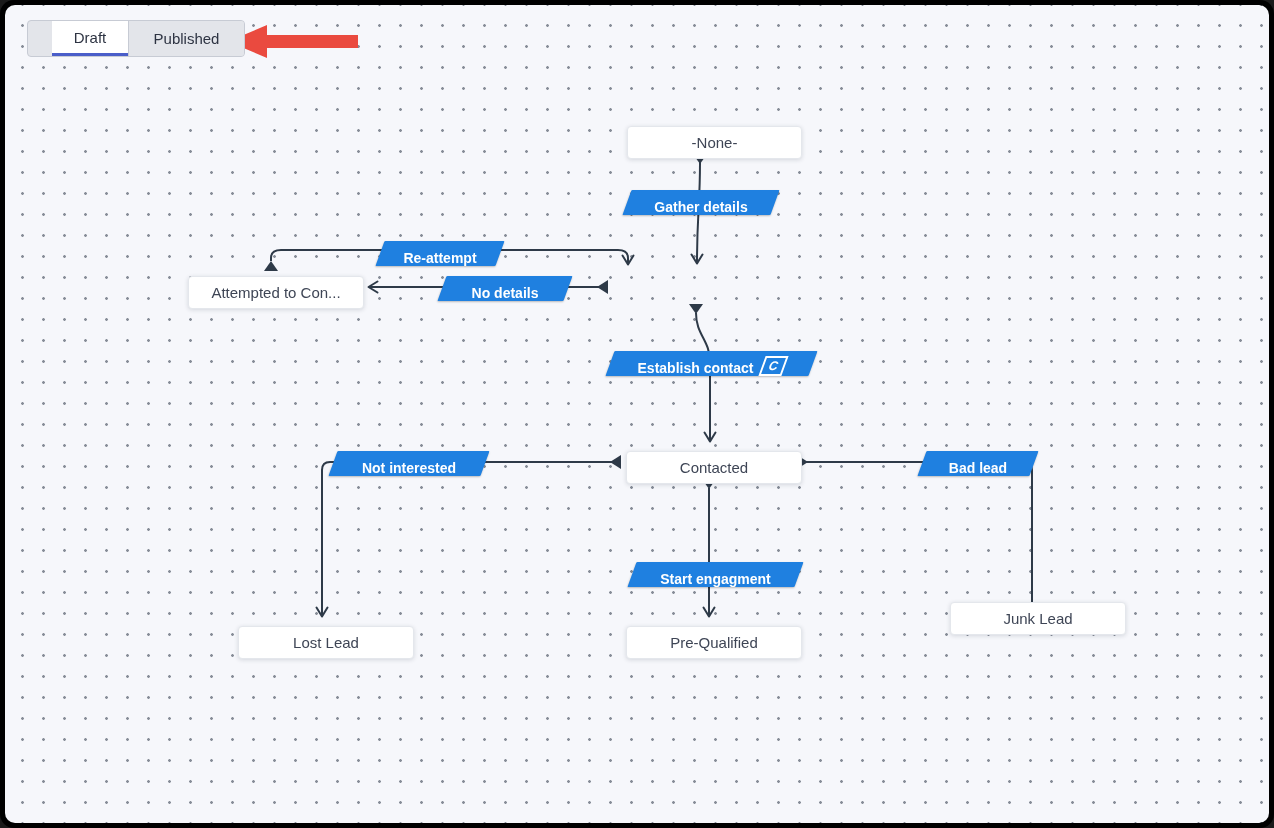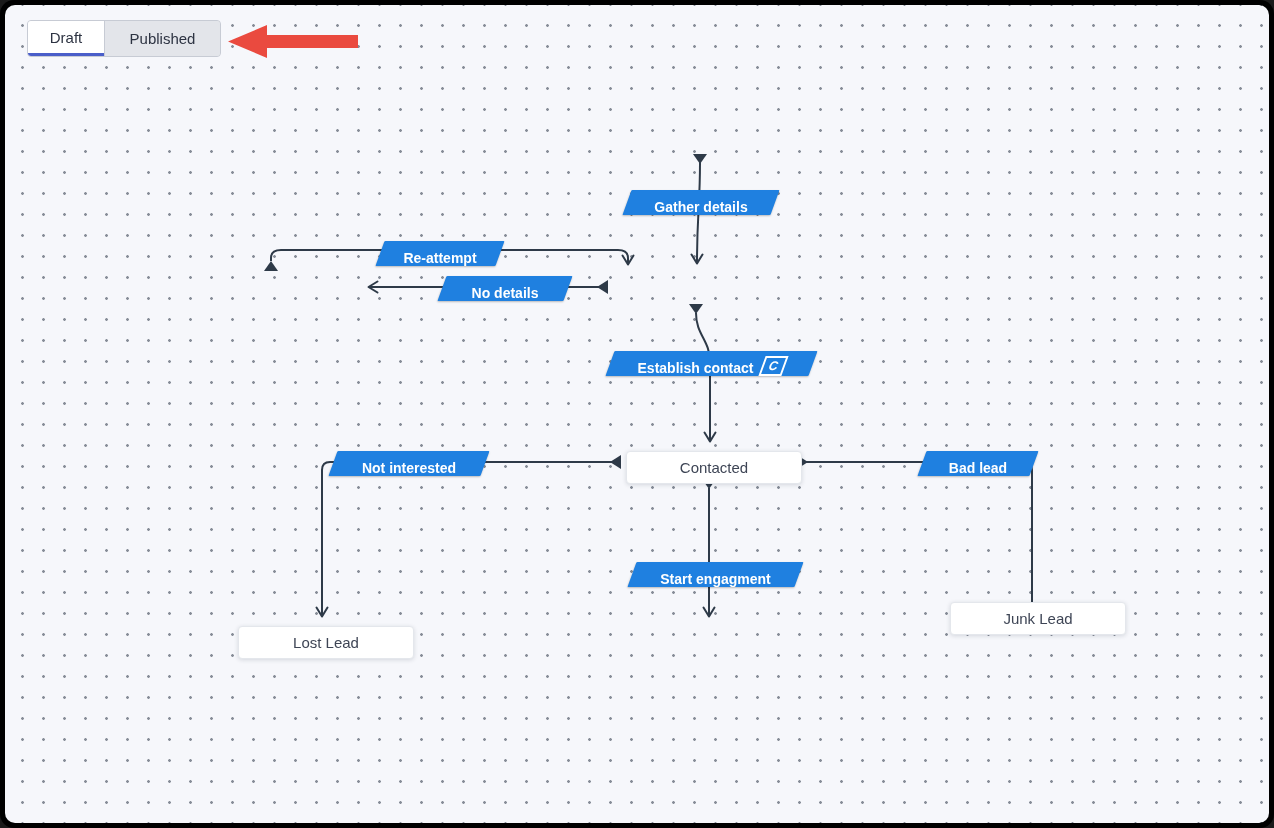--- a/index.html
+++ b/index.html
@@ -4,21 +4,21 @@
 <style>
   html,body{margin:0;padding:0;background:#1a1a1a;font-family:"Liberation Sans",sans-serif;}
   .frame{position:relative;width:1274px;height:828px;background:#000;border-radius:14px;overflow:hidden;}
   .canvas{position:absolute;left:5px;top:5px;width:1264px;height:818px;border-radius:10px;overflow:hidden;
     background-color:#f6f7fb;
     background-image:radial-gradient(circle,#878d98 1.1px,rgba(135,141,152,0) 1.6px);
     background-size:21px 21px;background-position:7px 10px;}
   .layer{position:absolute;left:0;top:0;width:100%;height:100%;}
 
   
-  .toggle{position:absolute;left:22px;top:15px;display:flex;height:37px;border:1px solid #c7cbd4;border-radius:4px;overflow:hidden;box-sizing:border-box;background:#e3e5ea;}
+  .toggle{position:absolute;left:22px;top:15px;display:flex;height:37px;border:1px solid #c7cbd4;border-radius:4px;overflow:hidden;box-sizing:border-box;background:#e3e5ea;padding-left:24px;}
   .tab{display:flex;align-items:center;justify-content:center;font-size:15px;color:#2d3342;cursor:pointer;box-sizing:border-box;}
   .tab.active{background:#ffffff;border-bottom:3px solid #4a5ec9;width:76px;}
   .tab.inactive{background:#e3e5ea;border-left:1px solid #c7cbd4;width:116px;}
 
   
   .node{position:absolute;background:#ffffff;border:1px solid #e4e7ec;border-radius:4px;
     box-shadow:0 1px 4px rgba(40,50,70,.16);display:flex;align-items:center;justify-content:center;box-sizing:border-box;cursor:pointer;}
   .node span{font-size:15px;color:#3e4555;white-space:nowrap;overflow:hidden;}
 
   
@@ -55,25 +55,34 @@
         <polygon points="608,280 608,294 597,287"></polygon>
         <polygon points="689,304 703,304 696,314"></polygon>
         <polygon points="621,455 621,469 610,462"></polygon>
         <polygon points="797,455 797,469 808,462"></polygon>
         <polygon points="702,479 716,479 709,489"></polygon>
       </g>
       <polygon fill="#ea4a3f" points="228,41.5 267,25 267,35 358,35 358,48 267,48 267,58"></polygon>
     </svg>
 
     <div class="layer" id="node-layer">
+        <div class="node" style="left: 622px; top: 121px; width: 175px; height: 33px;">
+          <span>-None-</span>
+        </div>
+        <div class="node" style="left: 183px; top: 271px; width: 176px; height: 33px;">
+          <span>Attempted to Con...</span>
+        </div>
         <div class="node" style="left: 621px; top: 446px; width: 176px; height: 33px;">
           <span>Contacted</span>
         </div>
         <div class="node" style="left: 233px; top: 621px; width: 176px; height: 33px;">
           <span>Lost Lead</span>
+        </div>
+        <div class="node" style="left: 621px; top: 621px; width: 176px; height: 33px;">
+          <span>Pre-Qualified</span>
         </div>
         <div class="node" style="left: 945px; top: 597px; width: 176px; height: 33px; text-align: right;">
           <span>Junk Lead</span>
         </div>
       </div>
     <div class="layer" id="transition-layer">
         <div class="transition" style="left: 622px; top: 185px; width: 148px;">
           <div class="bg"></div>
           <span class="txt">Gather details</span>
         </div>

